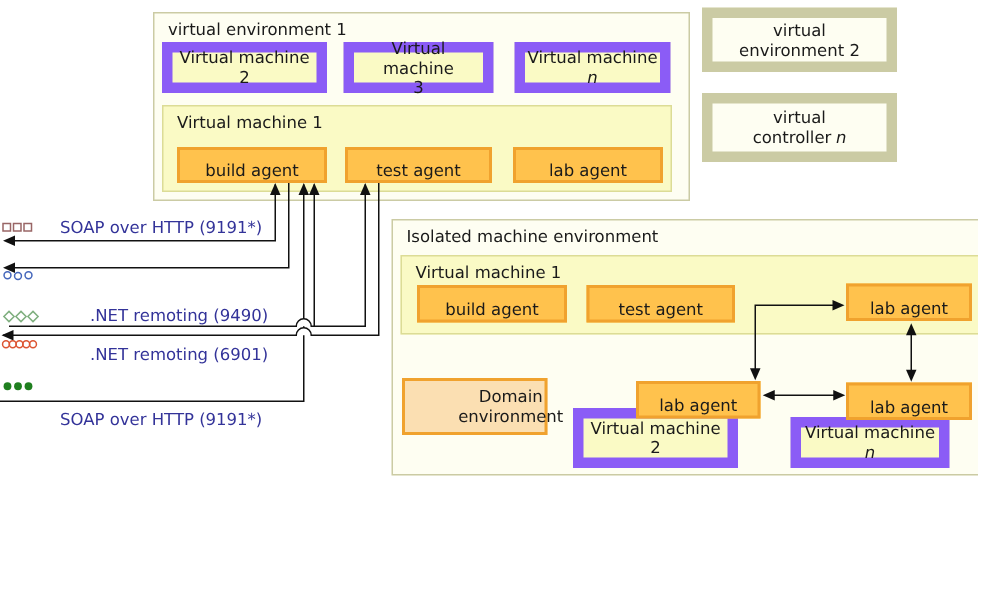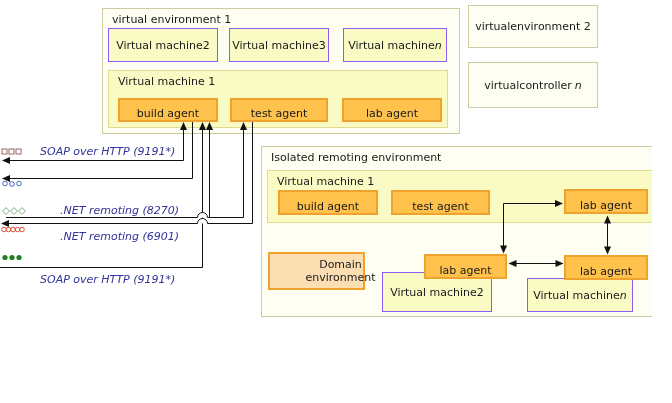--- a/index.html
+++ b/index.html
@@ -1,28 +1,28 @@
 <!DOCTYPE html>
 <html><head>
 <meta charset="utf-8">
 <style>
   html,body{margin:0;padding:0;background:#fff;}
   .canvas{position:relative;width:652px;height:403px;background:#ffffff;
     font-family:"DejaVu Sans","Liberation Sans",sans-serif;font-size:11px;color:#1a1a1a;overflow:hidden;}
   .abs{position:absolute;box-sizing:border-box;}
   .env{background:#FEFEF2;border:1px solid #CBCBA4;}
   .env-title{position:absolute;left:9px;top:4px;white-space:nowrap;}
-  .vm{background:#FAFAC5;border:1px solid #8b5cf6;display:flex;flex-direction:row;
+  .vm{background:#FAFAC5;border:7px solid #8b5cf6;display:flex;flex-direction:column;
       align-items:center;justify-content:center;text-align:center;line-height:13px;}
   .vmc{background:#FAFAC5;border:1px solid #DCDC96;}
   .agent{background:#FFC24D;border:2px solid #F0A22E;display:flex;align-items:flex-end;
       justify-content:center;white-space:nowrap;}
   .dc{background:#FBDFB2;border:2px solid #F0A22E;display:flex;flex-direction:column;
       align-items:center;justify-content:center;line-height:13px;padding-left:48px;}
-  .proto{position:absolute;color:#333399;white-space:nowrap;font-style:italic;}
+  .proto{position:absolute;color:#333399;white-space:nowrap;}
   .tcp{position:absolute;display:flex;flex-direction:column;align-items:center;
       justify-content:flex-start;line-height:13px;}
   .it{font-style:italic;}
   .sp{margin-left:3px;}
   svg.overlay{position:absolute;left:0;top:0;pointer-events:none;}
 </style>
 </head>
 <body>
 
 <div class="canvas">
@@ -60,21 +60,21 @@
   <div class="abs env vm" style="left:468px;top:5px;width:130px;height:43px;background:#FEFEF2;border-color:#CBCBA4">
     <span>virtual</span>
     <span>environment 2</span>
   </div>
   <div class="abs env vm" style="left:468px;top:62px;width:130px;height:46px;background:#FEFEF2;border-color:#CBCBA4">
     <span>virtual</span>
     <span><span>controller</span><span class="it sp">n</span></span>
   </div>
 
   <div class="abs env" style="left:261px;top:146px;width:407px;height:171px">
-    <div class="env-title">Isolated remoting environment</div>
+    <div class="env-title">Isolated machine environment</div>
   </div>
 
   <div class="abs vmc" style="left:267px;top:170px;width:394px;height:53px">
     <div class="env-title">Virtual machine 1</div>
   </div>
   <div class="abs agent" style="left:278px;top:190px;width:100px;height:25px">
     <span>build agent</span>
   </div>
   <div class="abs agent" style="left:391px;top:190px;width:99px;height:25px">
     <span>test agent</span>
@@ -98,21 +98,21 @@
     <span class="it">n</span>
   </div>
   <div class="abs agent" style="left:424px;top:254px;width:83px;height:25px">
     <span>lab agent</span>
   </div>
   <div class="abs agent" style="left:564px;top:255px;width:84px;height:25px">
     <span>lab agent</span>
   </div>
 
   <div class="proto" style="left:40px;top:145px">SOAP over HTTP (9191*)</div>
-  <div class="proto" style="left:60px;top:204px">.NET remoting (8270)</div>
+  <div class="proto" style="left:60px;top:204px">.NET remoting (9490)</div>
   <div class="proto" style="left:60px;top:230px">.NET remoting (6901)</div>
   <div class="proto" style="left:40px;top:273px">SOAP over HTTP (9191*)</div>
 
   <svg class="overlay" width="672" height="403" viewBox="0 0 672 403">
     <g stroke="#111111" stroke-width="1" fill="none">
 
       <g>
         <path d="M0,267.5 H202.5 V123"></path>
       </g>
 

